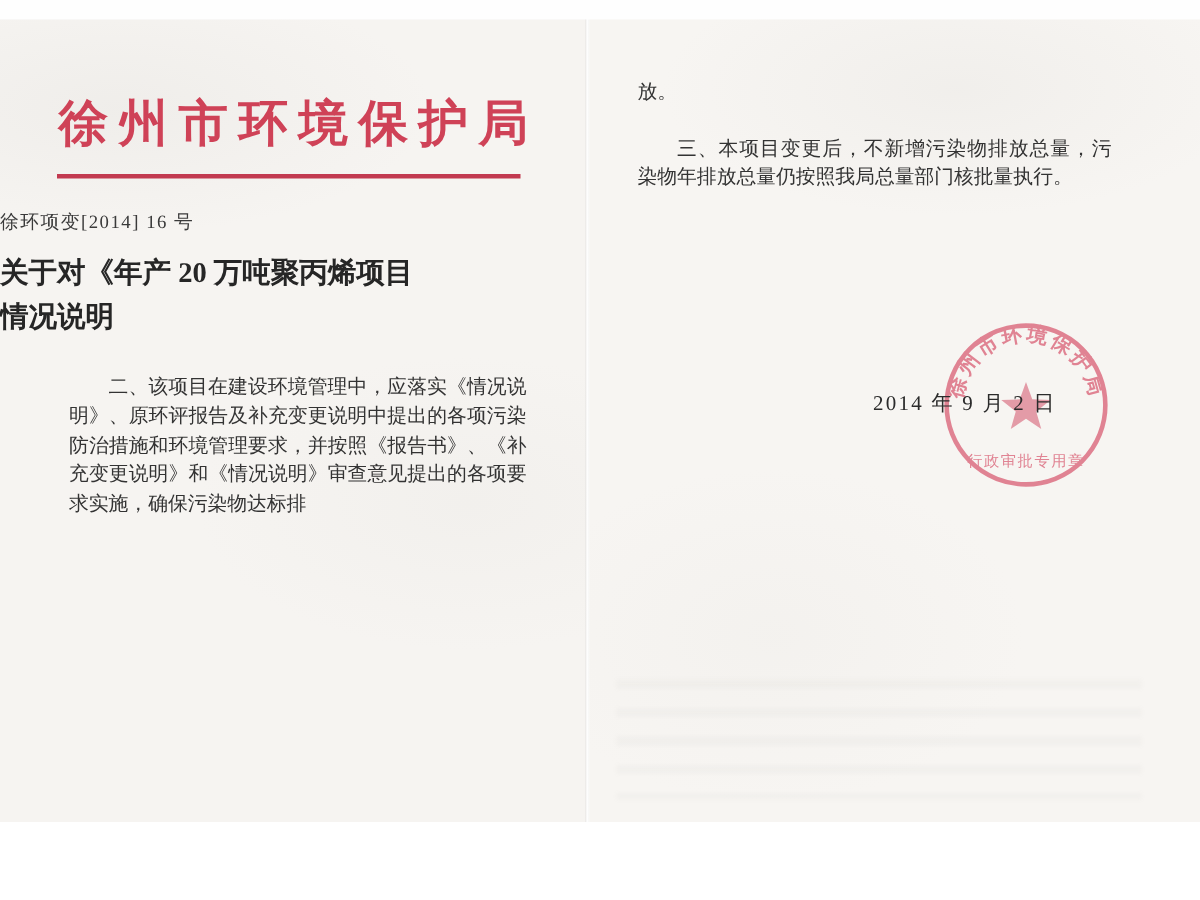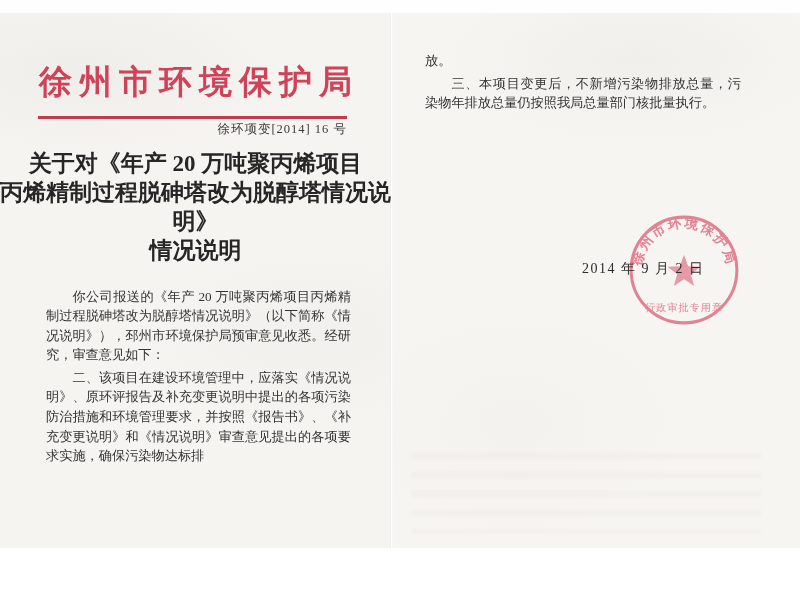--- a/index.html
+++ b/index.html
@@ -36,45 +36,45 @@
     letter-spacing:7px;
     color:#cf4257;
     text-indent:7px; 
   }
   .red-rule{
     margin:11px auto 0 38px;
     width:309px;height:2.5px;
     background:#c23a50;
   }
   .doc-number{
-    margin-top:2px;
+    margin-top:21px;
     padding-right:44px;
-    text-align:right;
+    text-align:left;
     font-size:12.5px;
     color:#3a3a3a;
     letter-spacing:1px;
   }
   .doc-title{
     margin-top:11px;
-    text-align:center;
-    font-size:23px;
+    text-align:left;
+    font-size:19px;
     font-weight:bold;
     line-height:29px;
     color:#262626;
   }
   
   .body{
     margin:22px 40px 0 46px;
     font-size:13.2px;
     line-height:19.6px;
     color:#333;
     text-align:justify;
   }
   .body p{margin:0;}
-  .body p.para{text-indent:2em;margin-top:3px;}
+  .body p.para{text-indent:2em;margin-top:18px;}
   .body p.cont{text-indent:0;margin-top:0;}
   .body-right{margin:38px 59px 0 32px;}
   
   .seal{
     position:absolute;left:232px;top:198px;
     width:118px;height:118px;
     opacity:0.85;
   }
   .date{
     position:absolute;left:189px;top:247px;
@@ -102,25 +102,23 @@
 
 <div class="scan">
   <div class="topstrip"></div>
 
   <div class="page page-left">
     <div class="agency">徐州市环境保护局</div>
     <div class="red-rule"></div>
     <div class="doc-number">徐环项变[2014] 16 号</div>
     <div class="doc-title">
       <div>关于对《年产 20 万吨聚丙烯项目</div>
-      <div>丙烯精制过程脱砷塔改为脱醇塔情况说明》</div>
       <div>情况说明</div>
     </div>
     <div class="body">
-      <p class="para">你公司报送的《年产 20 万吨聚丙烯项目丙烯精制过程脱砷塔改为脱醇塔情况说明》（以下简称《情况说明》），邳州市环境保护局预审意见收悉。经研究，审查意见如下：</p>
       <p class="para">二、该项目在建设环境管理中，应落实《情况说明》、原环评报告及补充变更说明中提出的各项污染防治措施和环境管理要求，并按照《报告书》、《补充变更说明》和《情况说明》审查意见提出的各项要求实施，确保污染物达标排</p>
     </div>
     <div class="ghost ghost-l"></div>
   </div>
 
   <div class="crease"></div>
 
   <div class="page page-right">
     <div class="body body-right">
       <p class="cont">放。</p>

